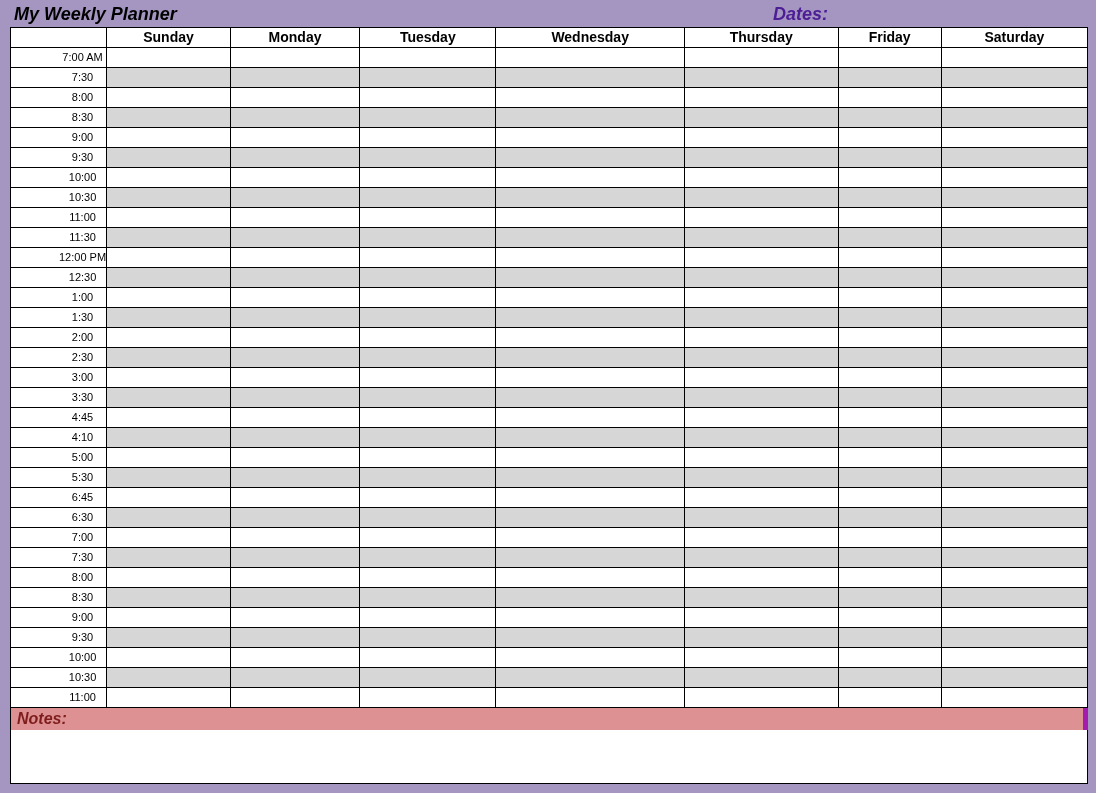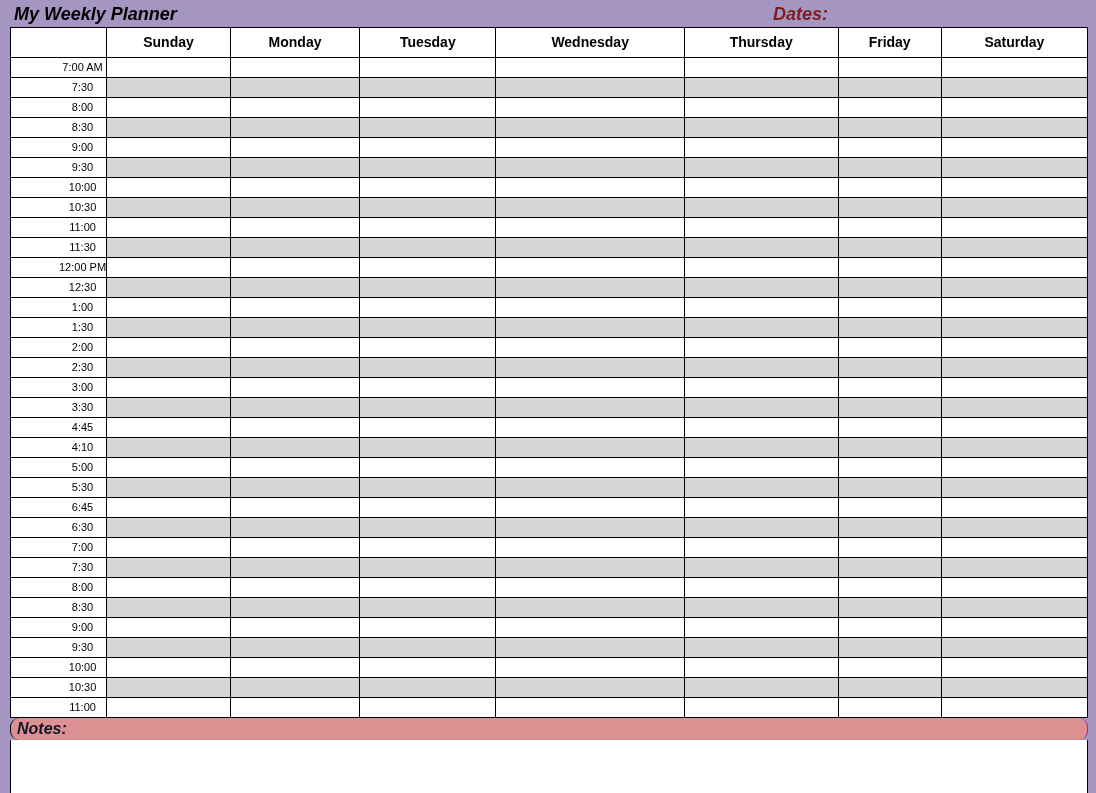--- a/index.html
+++ b/index.html
@@ -27,42 +27,42 @@
     font-size: 18px;
     color: #000;
     flex: 0 0 auto;
   }
   .header-dates {
     margin-left: auto;
     font-family: "Arial Black", Arial, sans-serif;
     font-weight: 900;
     font-style: italic;
     font-size: 18px;
-    color: #7f1d1d;
+    color: #4c1d95;
     padding-right: 260px;
   }
   table.grid {
     border-collapse: collapse;
     width: 100%;
     background: #fff;
   }
   table.grid th, table.grid td {
     border: 1px solid #000;
     padding: 0;
     height: 19px;
     line-height: 19px;
     font-size: 12px;
     text-align: center;
     vertical-align: middle;
   }
   table.grid th.day {
     font-weight: bold;
     font-size: 14px;
     background: #fff;
-    height: 30px;
+    height: 20px;
   }
   table.grid th.corner {
     background: #fff;
     width: 58px;
   }
   table.grid td.time {
     width: 58px;
     font-size: 11px;
     background: #fff;
     white-space: nowrap;
@@ -73,25 +73,24 @@
   }
   table.grid td.slot {
     background: #fff;
   }
   .notes-bar {
     background: #dd9193;
     font-family: "Arial Black", Arial, sans-serif;
     font-weight: 900;
     font-style: italic;
     font-size: 16px;
-    color: #0f172a;
+    color: #7f1d1d;
     padding: 2px 6px;
     border-left: 1px solid #000;
-    border-right: 1px solid #a21caf;
-    border-radius: 9px;
+    border-right: 5px solid #a21caf;
   }
   .notes-area {
     background: #fff;
     height: 54px;
     border-left: 1px solid #000;
     border-right: 1px solid #000;
     border-bottom: 1px solid #000;
   }
 </style>
 </head>

